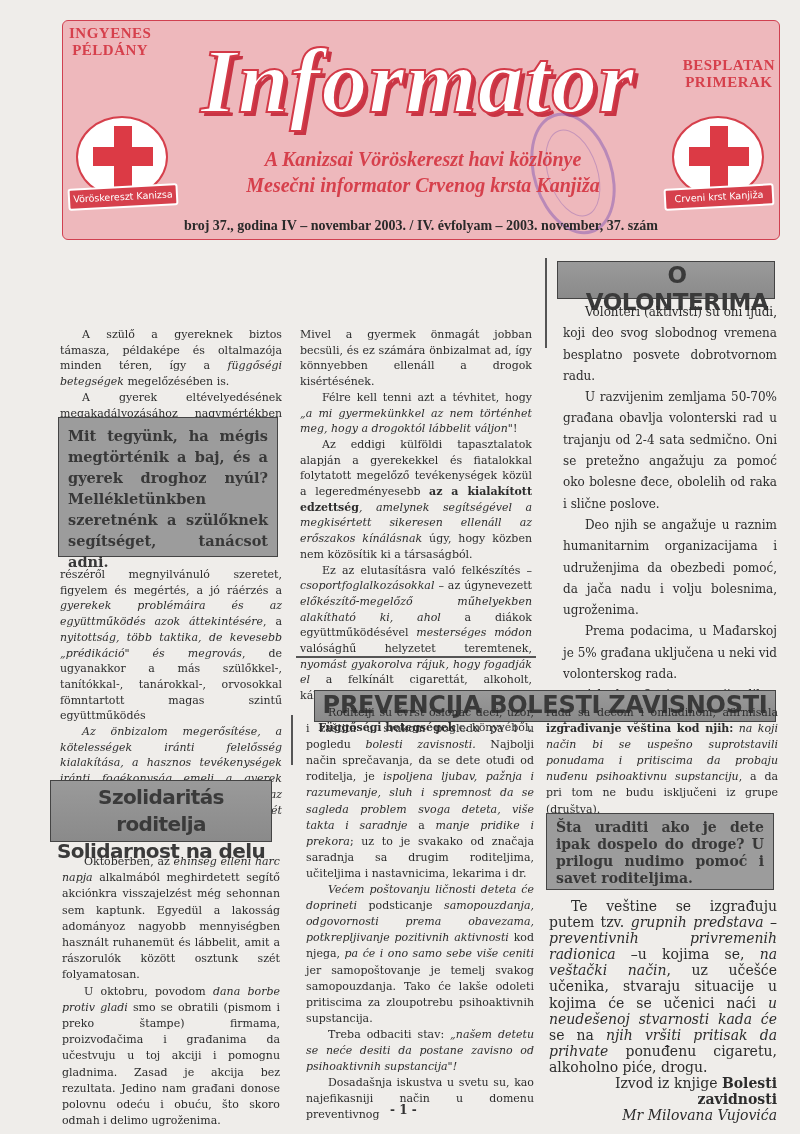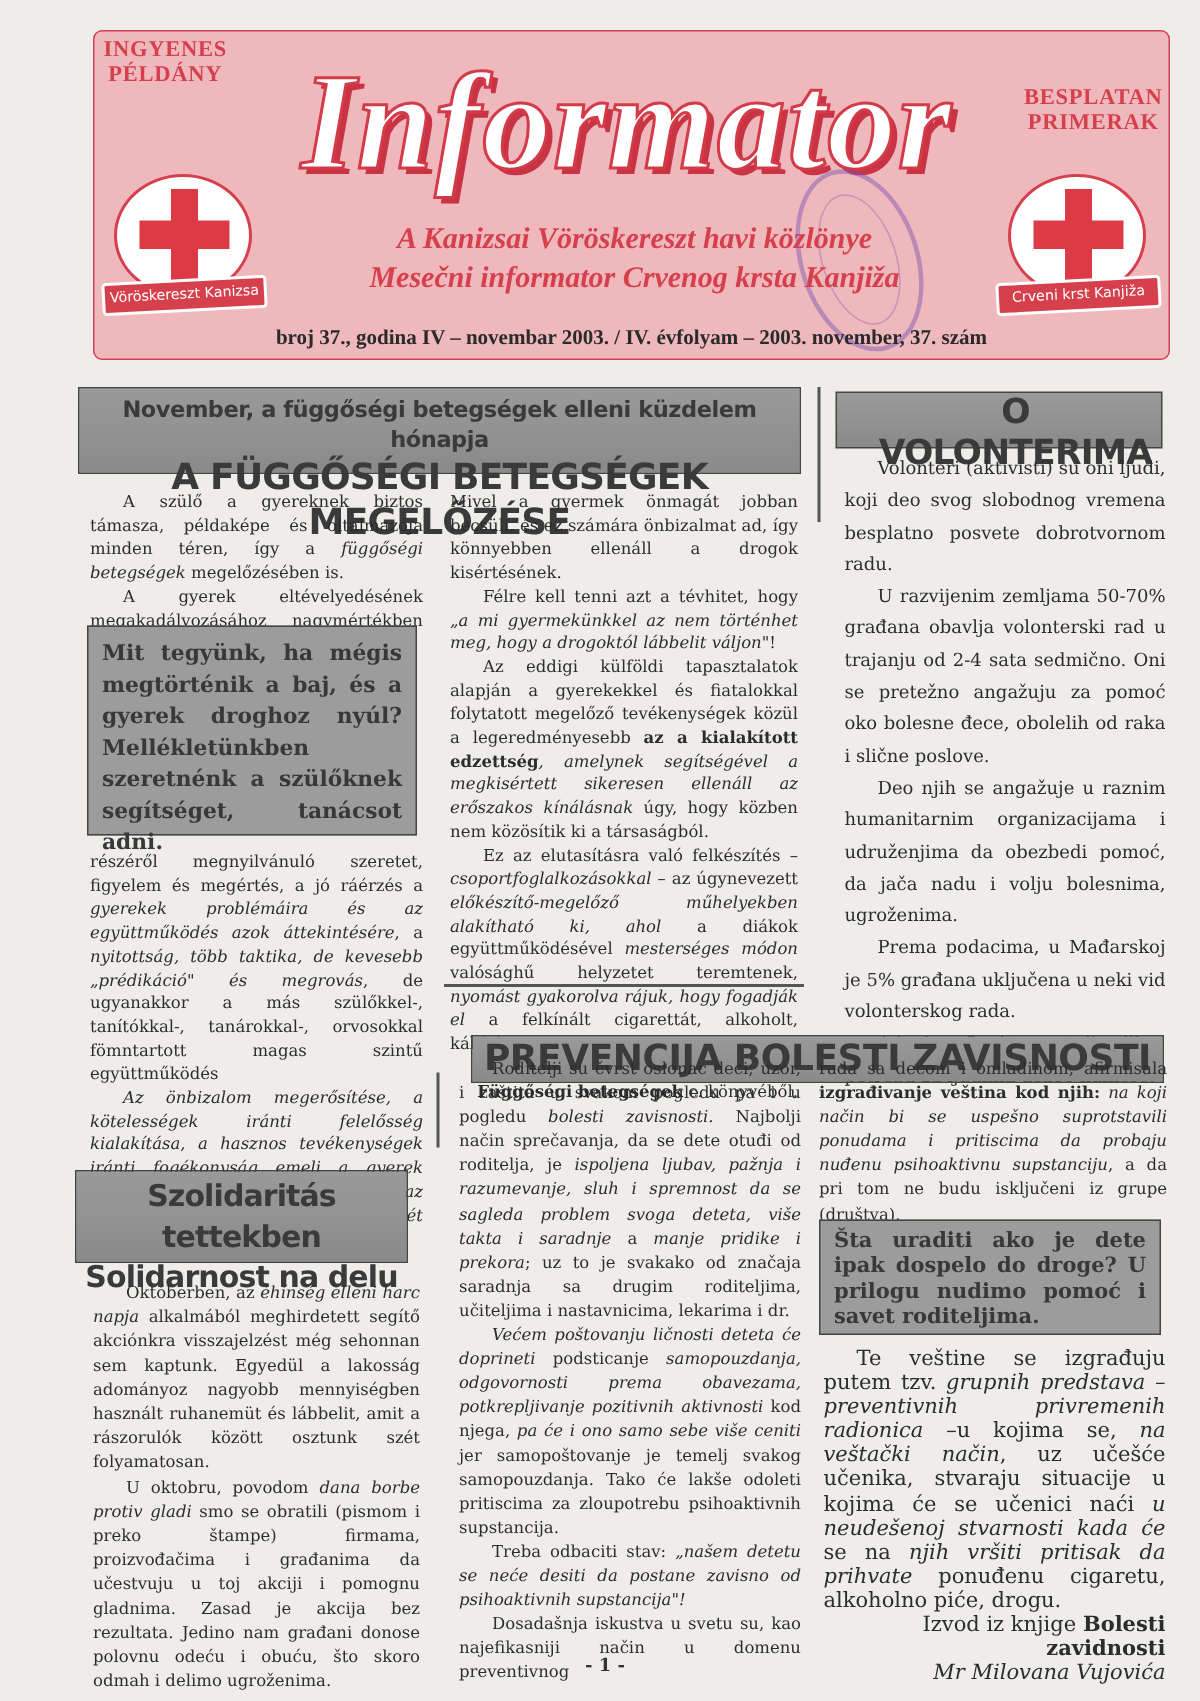--- a/index.html
+++ b/index.html
@@ -107,24 +107,20 @@
     </div>
     <div class="logo right">
       <div class="disc"></div>
       <div class="cross-v"></div>
       <div class="cross-h"></div>
       <div class="ribbon">Crveni krst Kanjiža</div>
     </div>
     <div class="mh-issue">broj 37., godina IV – novembar 2003. / IV. évfolyam – 2003. november, 37. szám</div>
   </div>
 
-  <div class="banner main">
-    <div class="b1">November, a függőségi betegségek elleni küzdelem hónapja</div>
-    <div class="b2">A FÜGGŐSÉGI BETEGSÉGEK MEGELŐZÉSE</div>
-  </div>
 
   <div class="col c1">
     <p><span>A szülő a gyereknek biztos támasza, példaképe és oltalmazója minden téren, így a </span><i>függőségi betegségek</i><span> megelőzésében is.</span></p>
     <p>A gyerek eltévelyedésének megakadályozásához nagymértékben hozzájárul a szülők</p>
   </div>
 
   <div class="callout hu">Mit tegyünk, ha mégis megtörténik a baj, és a gyerek droghoz nyúl? Mellékletünkben szeretnénk a szülőknek segítséget, tanácsot adni.</div>
 
   <div class="col c1b">
     <p class="noindent"><span>részéről megnyilvánuló szeretet, figyelem és megértés, a jó ráérzés a </span><i>gyerekek problémáira és az együttműködés azok áttekintésére</i><span>, a </span><i>nyitottság, több taktika, de kevesebb „prédikáció" és megrovás</i><span>, de ugyanakkor a más szülőkkel-, tanítókkal-, tanárokkal-, orvosokkal fömntartott magas szintű együttműködés</span></p>
@@ -147,21 +143,21 @@
   <div class="banner volont">O VOLONTERIMA</div>
   <div class="col c3">
     <p>Volonteri (aktivisti) su oni ljudi, koji deo svog slobodnog vremena besplatno posvete dobrotvornom radu.</p>
     <p>U razvijenim zemljama 50-70% građana obavlja volonterski rad u trajanju od 2-4 sata sedmično. Oni se pretežno angažuju za pomoć oko bolesne đece, obolelih od raka i slične poslove.</p>
     <p>Deo njih se angažuje u raznim humanitarnim organizacijama i udruženjima da obezbedi pomoć, da jača nadu i volju bolesnima, ugroženima.</p>
     <p>Prema podacima, u Mađarskoj je 5% građana uključena u neki vid volonterskog rada.</p>
     <p style="text-align:left">A kod nas?... i tu postoji velika potreba za ljudima dobre namere.</p>
   </div>
 
   <div class="banner solid">
-    <div>Szolidaritás tettekben</div>
+    <div>Szolidaritás roditelja</div>
     <div>Solidarnost na delu</div>
   </div>
   <div class="col c4">
     <p><span>Októberben, az </span><i>éhínség elleni harc napja</i><span> alkalmából meghirdetett segítő akciónkra visszajelzést még sehonnan sem kaptunk. Egyedül a lakosság adományoz nagyobb mennyiségben használt ruhanemüt és lábbelit, amit a rászorulók között osztunk szét folyamatosan.</span></p>
     <p><span>U oktobru, povodom </span><i>dana borbe protiv gladi</i><span> smo se obratili (pismom i preko štampe) firmama, proizvođačima i građanima da učestvuju u toj akciji i pomognu gladnima. Zasad je akcija bez rezultata. Jedino nam građani donose polovnu odeću i obuću, što skoro odmah i delimo ugroženima.</span></p>
   </div>
 
   <div class="banner prev">PREVENCIJA BOLESTI ZAVISNOSTI</div>
   <div class="col c5">
     <p><span>Roditelji su čvrst oslonac deci, uzor, i zaštita u svakom pogledu pa i u pogledu </span><i>bolesti zavisnosti.</i><span> Najbolji način sprečavanja, da se dete otuđi od roditelja, je </span><i>ispoljena ljubav, pažnja i razumevanje, sluh i spremnost da se sagleda problem svoga deteta, više takta i saradnje</i><span> a </span><i>manje pridike i prekora</i><span>; uz to je svakako od značaja saradnja sa drugim roditeljima, učiteljima i nastavnicima, lekarima i dr.</span></p>

